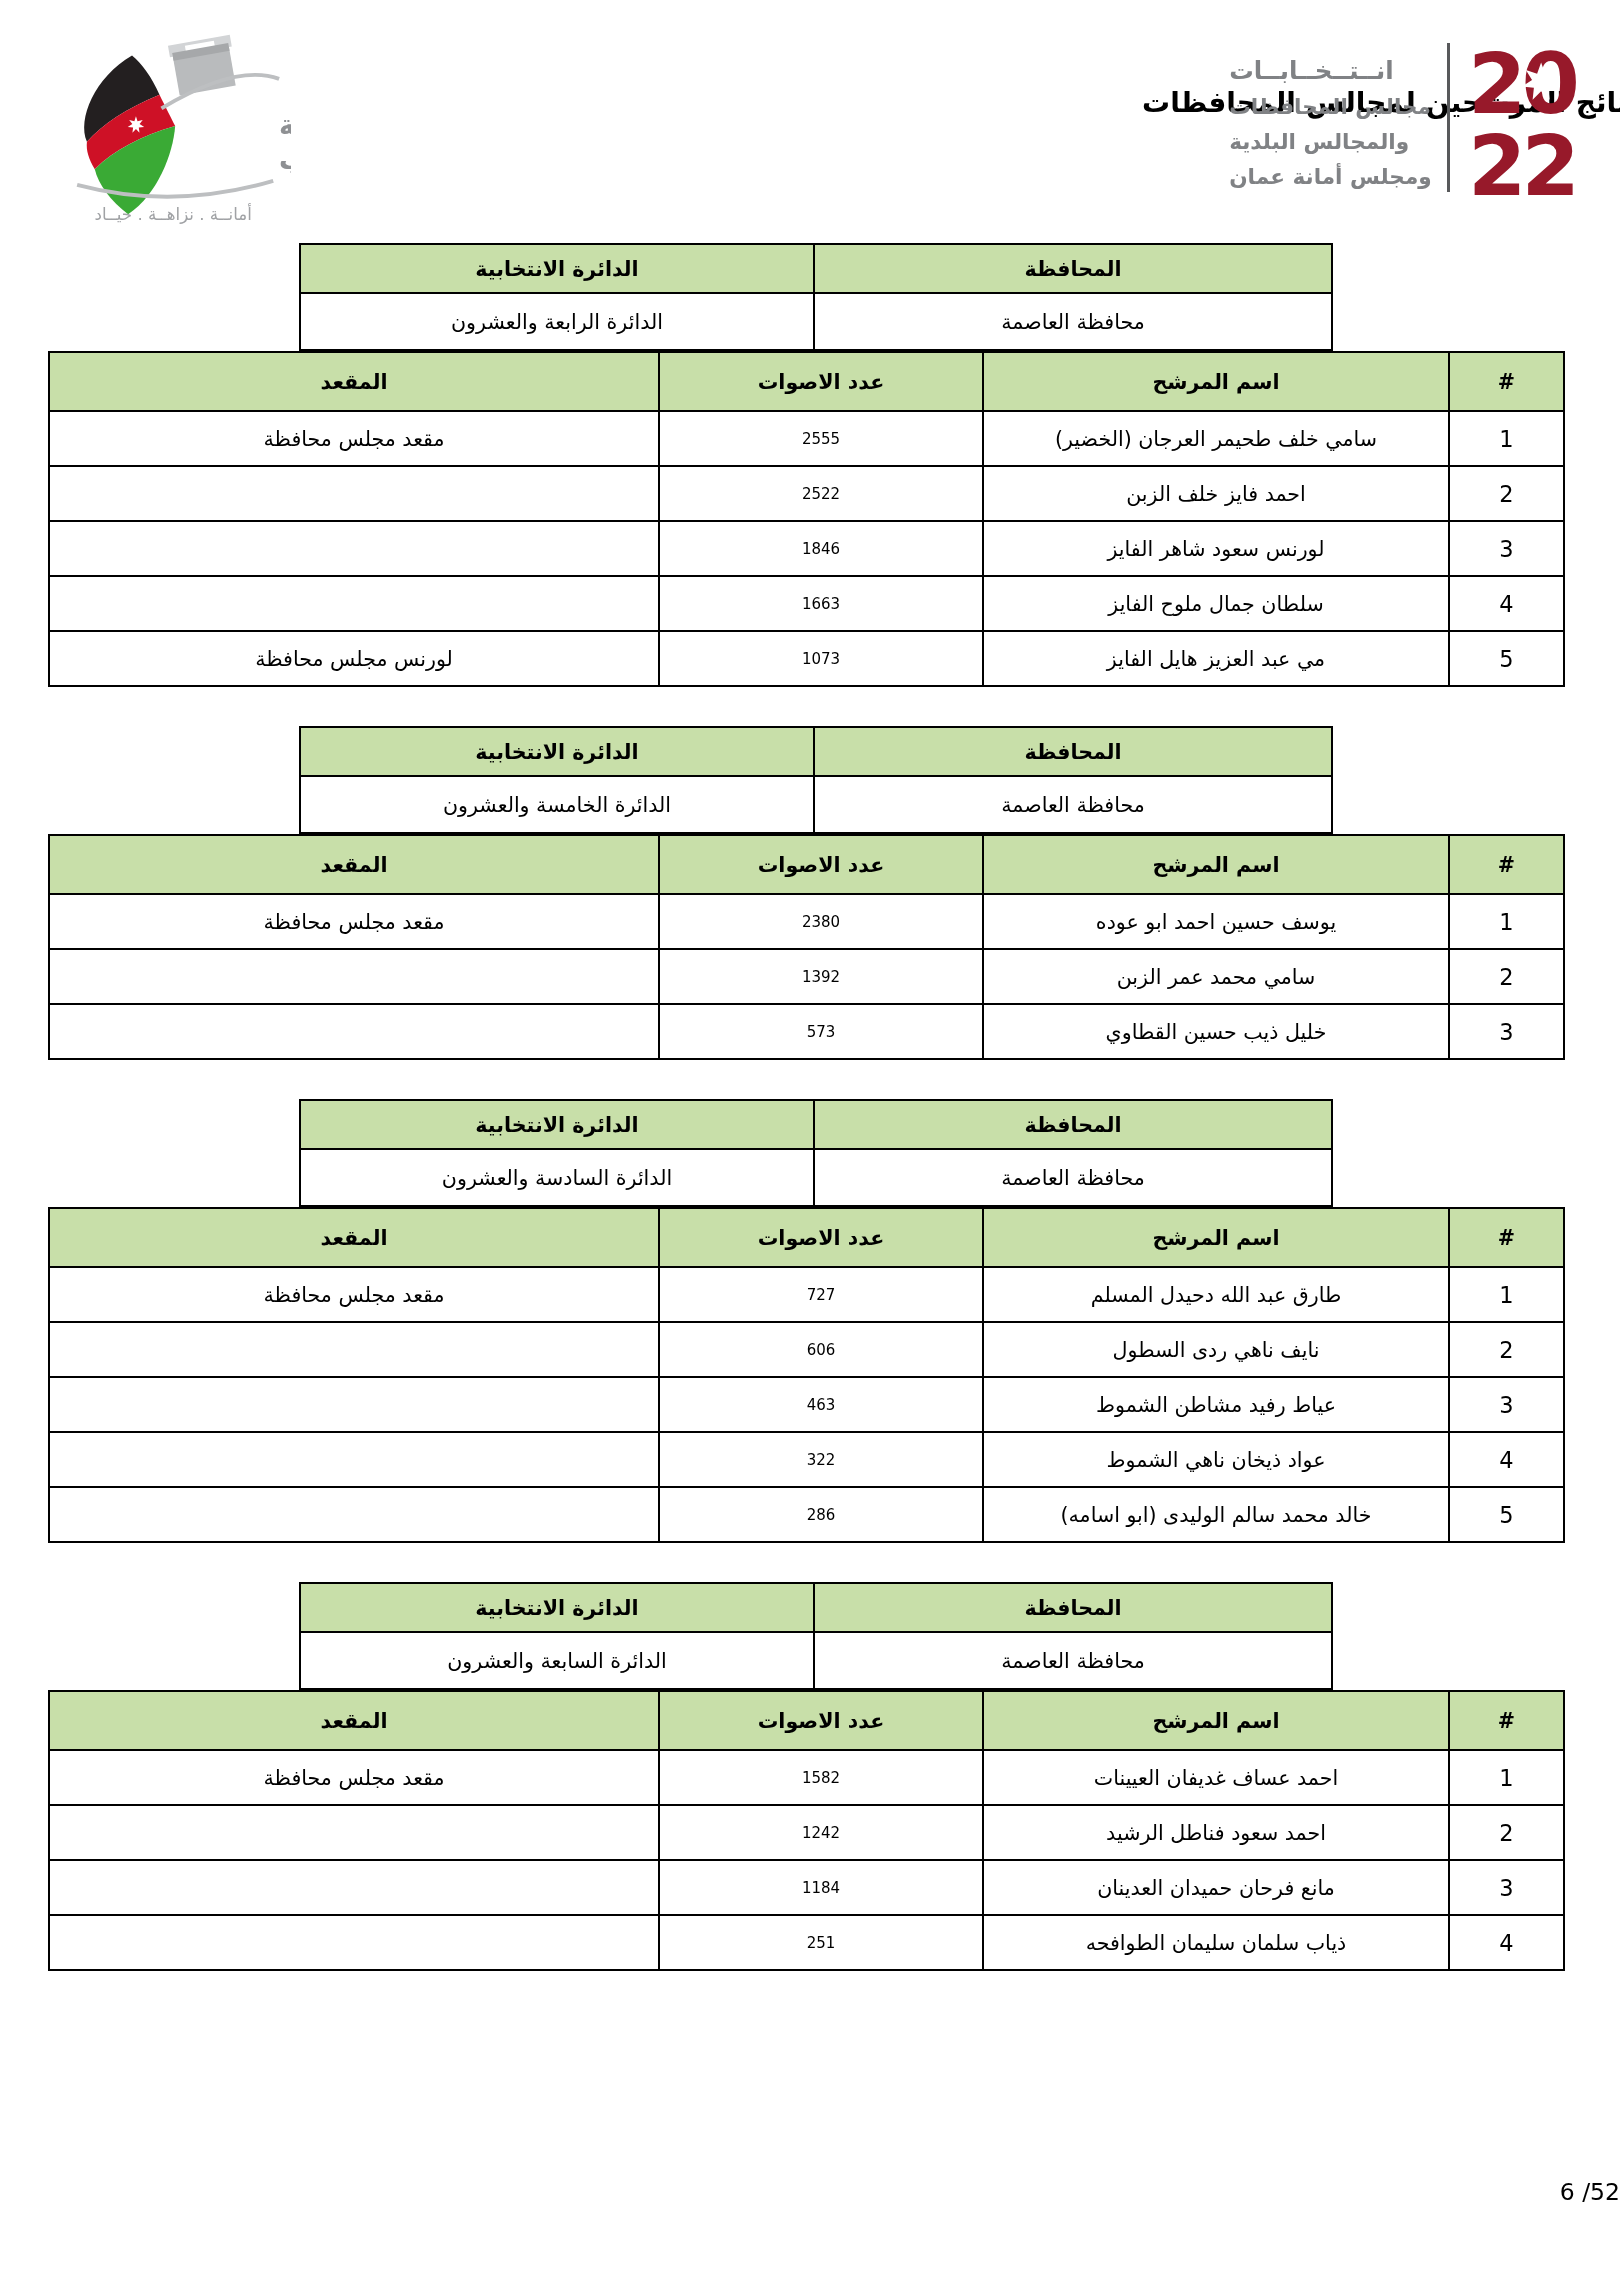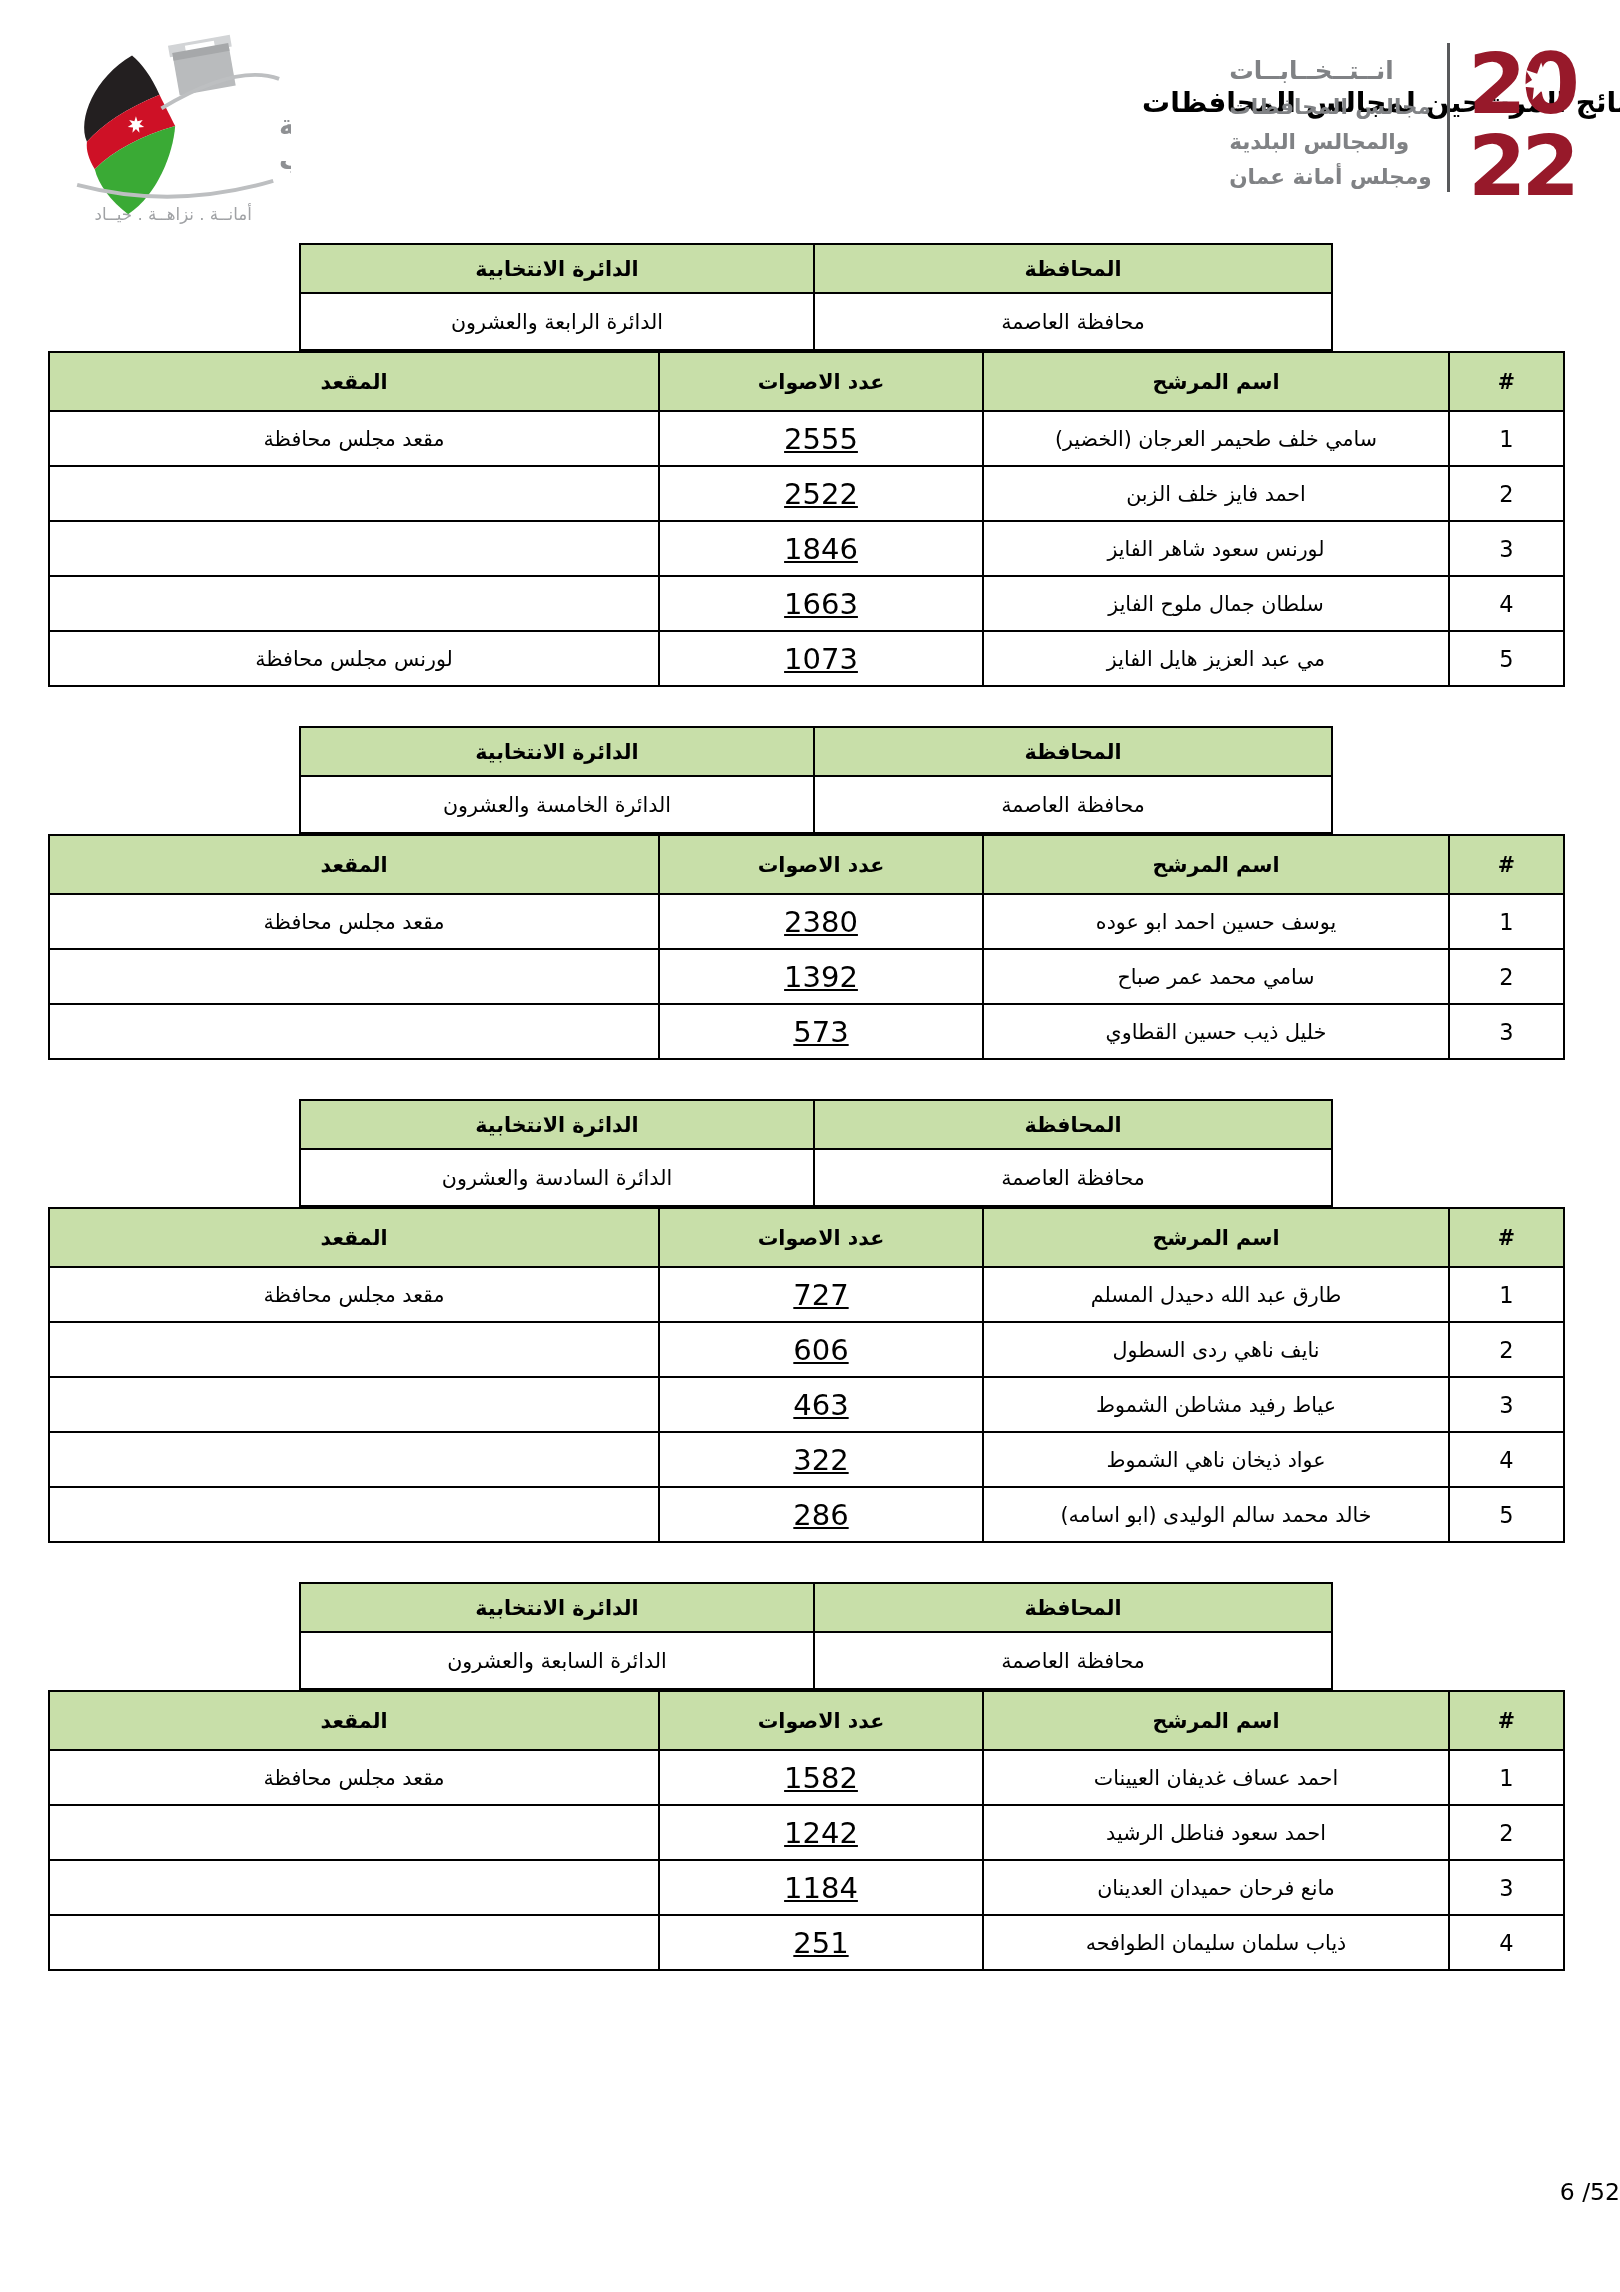--- a/index.html
+++ b/index.html
@@ -27,21 +27,21 @@
   .sub td{border:2px solid #000;text-align:center;vertical-align:middle;overflow:hidden;}
   .sub tr.g td{background:#c8dfa9;font-weight:bold;height:45px;font-size:20.6px;margin-top:16px;}
   .sub tr.v td{background:#fff;height:53px;font-size:20.6px;}
 
   .main{width:1514px;margin-right:55px;border:2.9px solid #000;}
   .main th,.main td{border-left:2px solid #000;border-right:2px solid #000;
                     border-top:2.9px solid #000;border-bottom:2.9px solid #000;
                     text-align:center;vertical-align:middle;overflow:hidden;}
   .main th{background:#c8dfa9;height:55px;font-size:20.6px;font-weight:bold;}
   .main td{background:#fff;height:51px;font-size:20.6px;font-weight:normal;}
-  .main td.c-votes{font-size:29px;direction:ltr;text-decoration:underline;}
+  .main td.c-votes{font-size:15px;direction:ltr;}
   .main td.c-num{font-size:22.5px;direction:ltr;}
 
   
   .footer{position:absolute;top:2178px;left:0;width:1620px;text-align:right;
           font-size:23.5px;direction:ltr;}
 </style>
 </head>
 <body>
 
 <div class="page">
@@ -192,21 +192,21 @@
           <th>المقعد</th>
         </tr>
         <tr>
           <td class="c-num">1</td>
           <td>يوسف حسين احمد ابو عوده</td>
           <td class="c-votes">2380</td>
           <td>مقعد مجلس محافظة</td>
         </tr>
         <tr>
           <td class="c-num">2</td>
-          <td>سامي محمد عمر صباح</td>
+          <td>سامي محمد عمر الزبن</td>
           <td class="c-votes">1392</td>
           <td></td>
         </tr>
         <tr>
           <td class="c-num">3</td>
           <td>خليل ذيب حسين القطاوي</td>
           <td class="c-votes">573</td>
           <td></td>
         </tr>
       </tbody>

